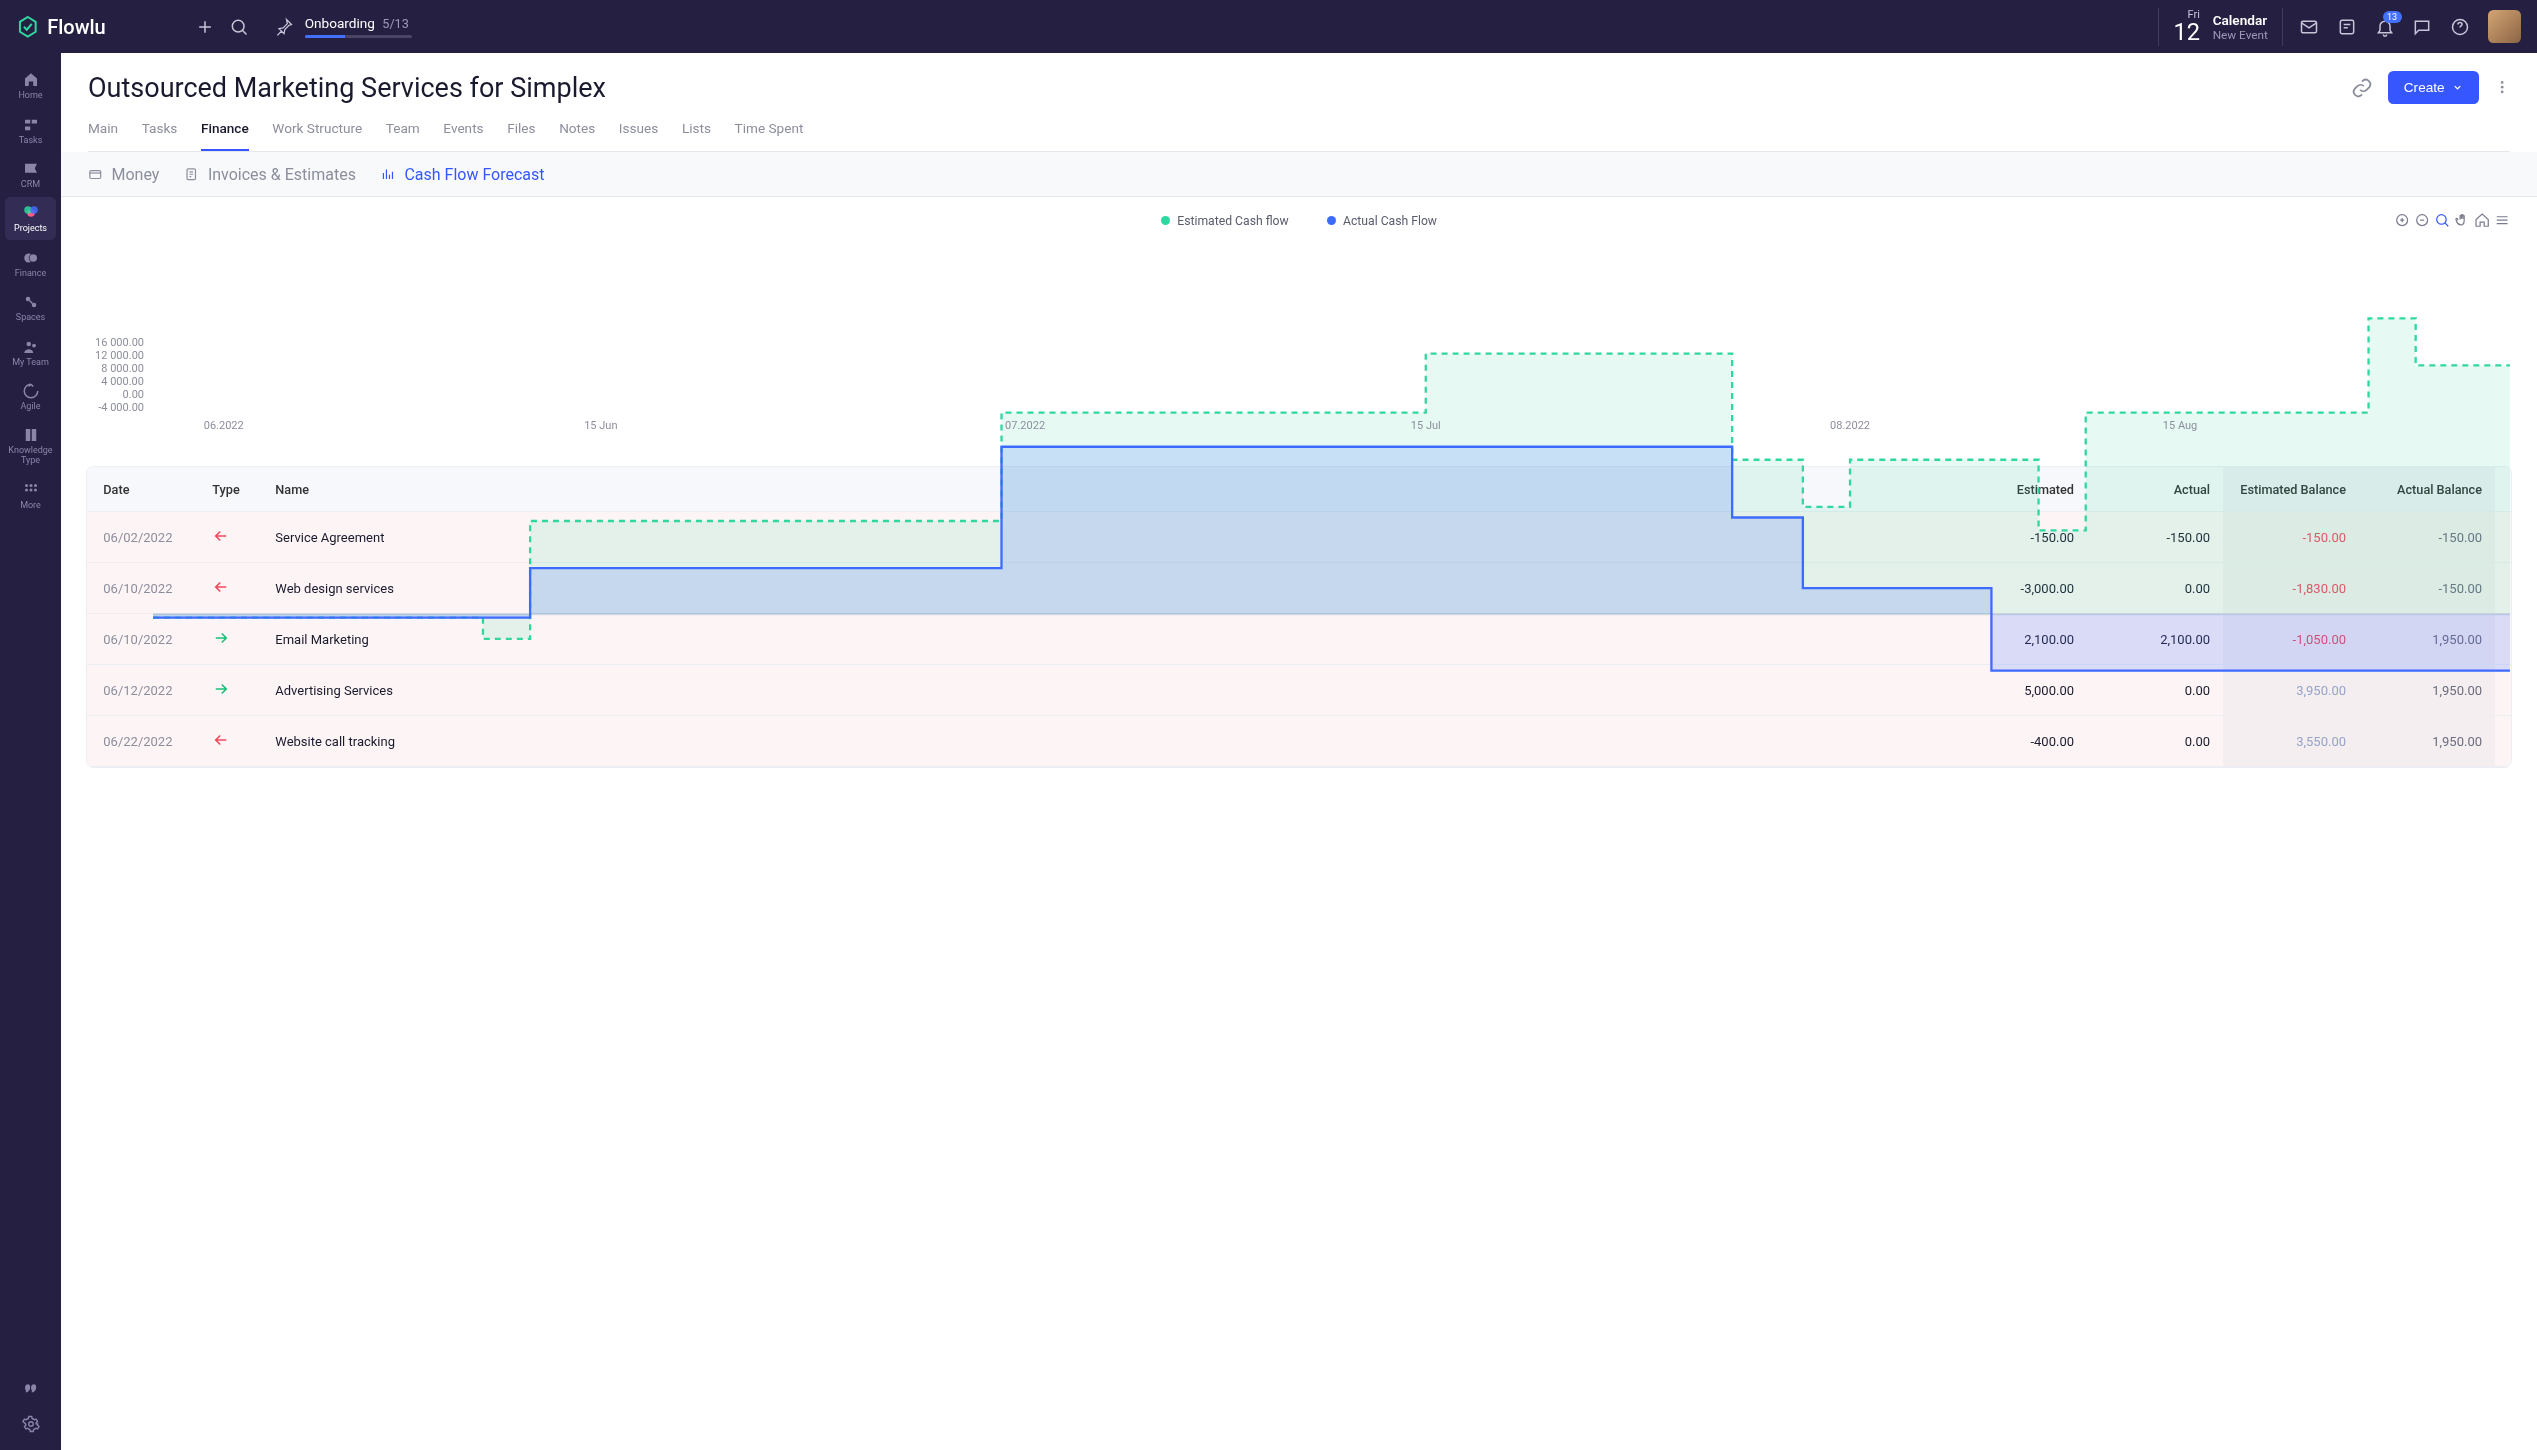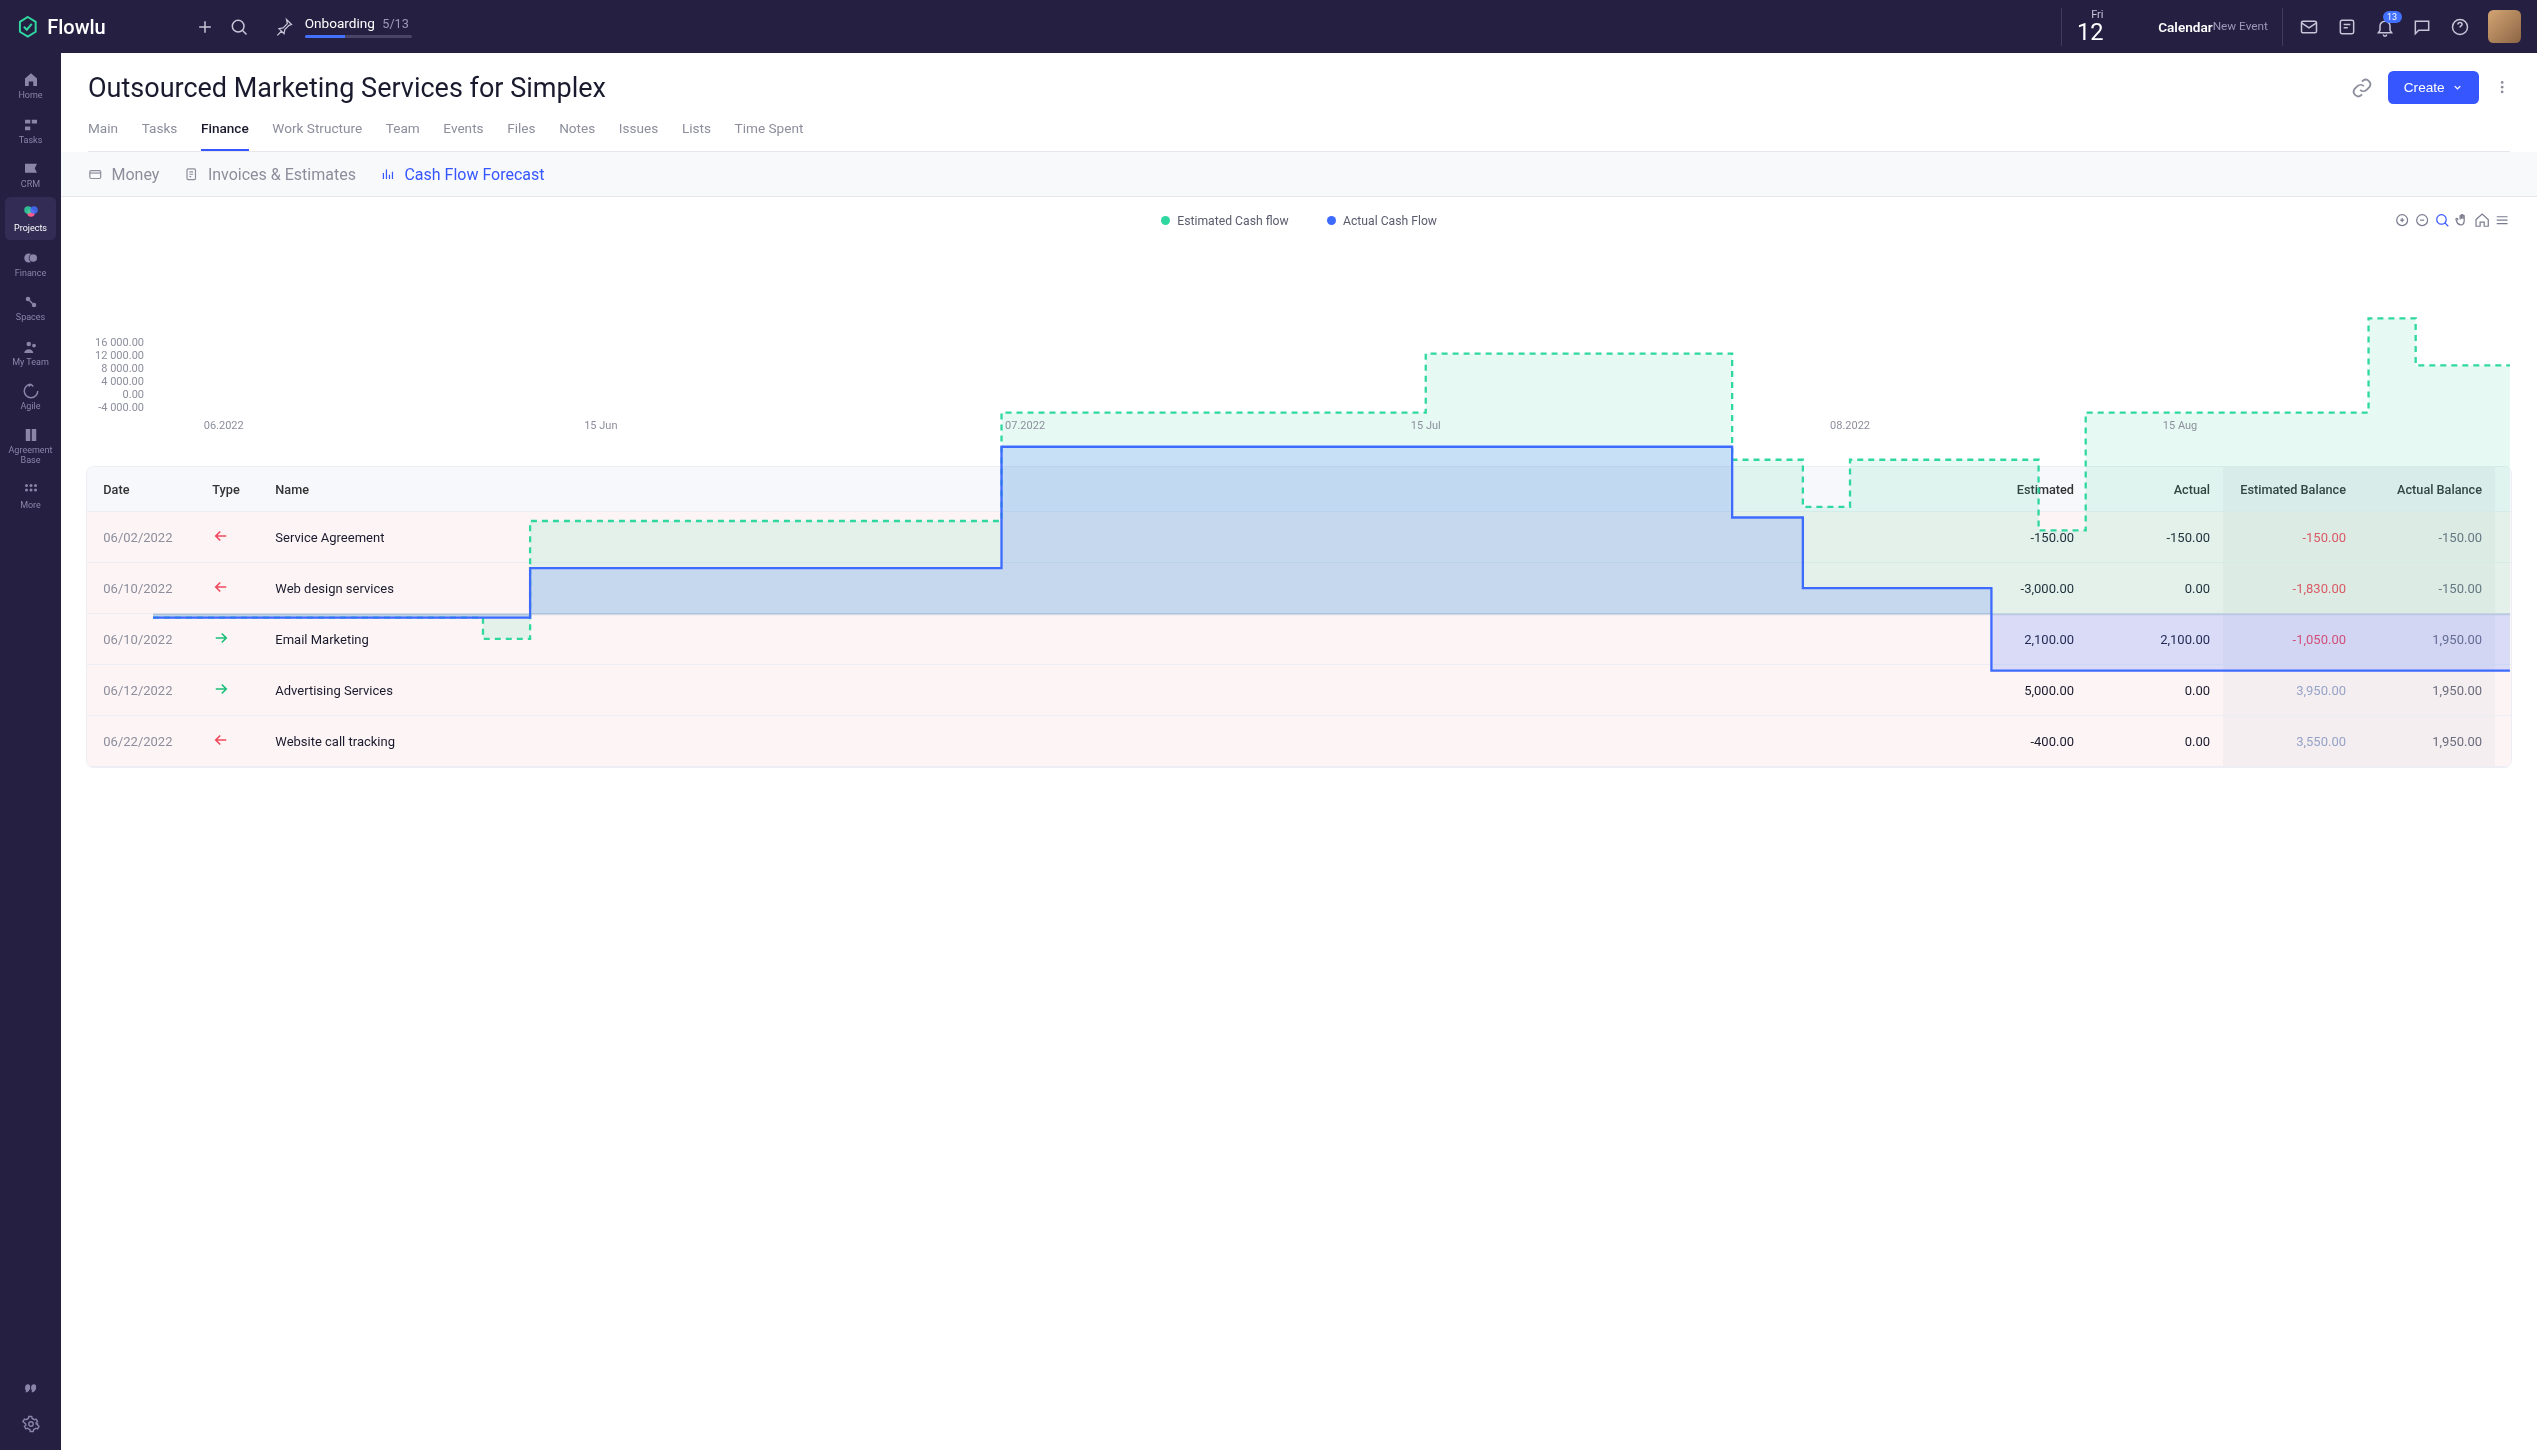--- a/index.html
+++ b/index.html
@@ -17,21 +17,21 @@
 .onboard-pin { width: 20px; height: 20px; }
 .onboard-txt { display: flex; flex-direction: column; gap: 3.6px; }
 .onboard-row { display: flex; align-items: baseline; gap: 7.3px; font-size: 13.6px; }
 .onboard-count { color: #9d97b8; font-size: 12.7px; }
 .onboard-bar { width: 107px; height: 3.6px; background: #4a4466; border-radius: 1.8px; overflow: hidden; }
 .onboard-fill { height: 100%; background: #4270ff; width: 38%; }
 .date-block { display: flex; align-items: center; border-left: 0.9px solid #413b5e; border-right: 0.9px solid #413b5e; padding: 0 14.5px; height: 38px; gap: 12.7px; }
 .date-day { text-align: right; }
 .date-dow { font-size: 11px; color: #c8c5d8; }
 .date-num { font-size: 23.6px; font-weight: 400; line-height: 1; }
-.date-ev { display: flex; flex-direction: row; margin-left: 42px; }
+.date-ev { display: flex; flex-direction: column; }
 .date-ev-title { font-size: 13.6px; font-weight: 600; }
 .date-ev-sub { font-size: 11.8px; color: #9d97b8; }
 .topbar-right { display: flex; align-items: center; gap: 3.6px; margin-left: 9px; }
 .badge { position: absolute; top: 1.8px; right: 0px; background: #4270ff; color: #fff; font-size: 9px; font-weight: 400; padding: 0.9px 4.5px; border-radius: 7.3px; }
 .avatar { width: 33px; height: 33px; border-radius: 5.4px; background: linear-gradient(135deg,#d4a574,#8b6544); margin-left: 7.3px; }
 
 
 .body { flex: 1; display: flex; overflow: hidden; }
 
 
@@ -237,21 +237,21 @@
           <svg viewBox="0 0 24 24" fill="none" stroke="#8b85a8" stroke-width="2">
             <path d="M12 3a9 9 0 109 9"></path>
             <path d="M12 3l3 3M12 3l-3 3"></path>
           </svg>
           <span class="side-label">Agile</span>
         </div>
       <div class="side-item">
           <svg viewBox="0 0 24 24" fill="#8b85a8">
             <path d="M5 4h6v16H5zM13 4h6v16h-6z"></path>
           </svg>
-          <span class="side-label">Agreement Base</span>
+          <span class="side-label">Knowledge Type</span>
         </div>
       <div class="side-item">
           <svg viewBox="0 0 24 24" fill="#8b85a8">
             <circle cx="6" cy="6" r="2"></circle>
             <circle cx="12" cy="6" r="2"></circle>
             <circle cx="18" cy="6" r="2"></circle>
             <circle cx="6" cy="12" r="2"></circle>
             <circle cx="12" cy="12" r="2"></circle>
             <circle cx="18" cy="12" r="2"></circle>
           </svg>

